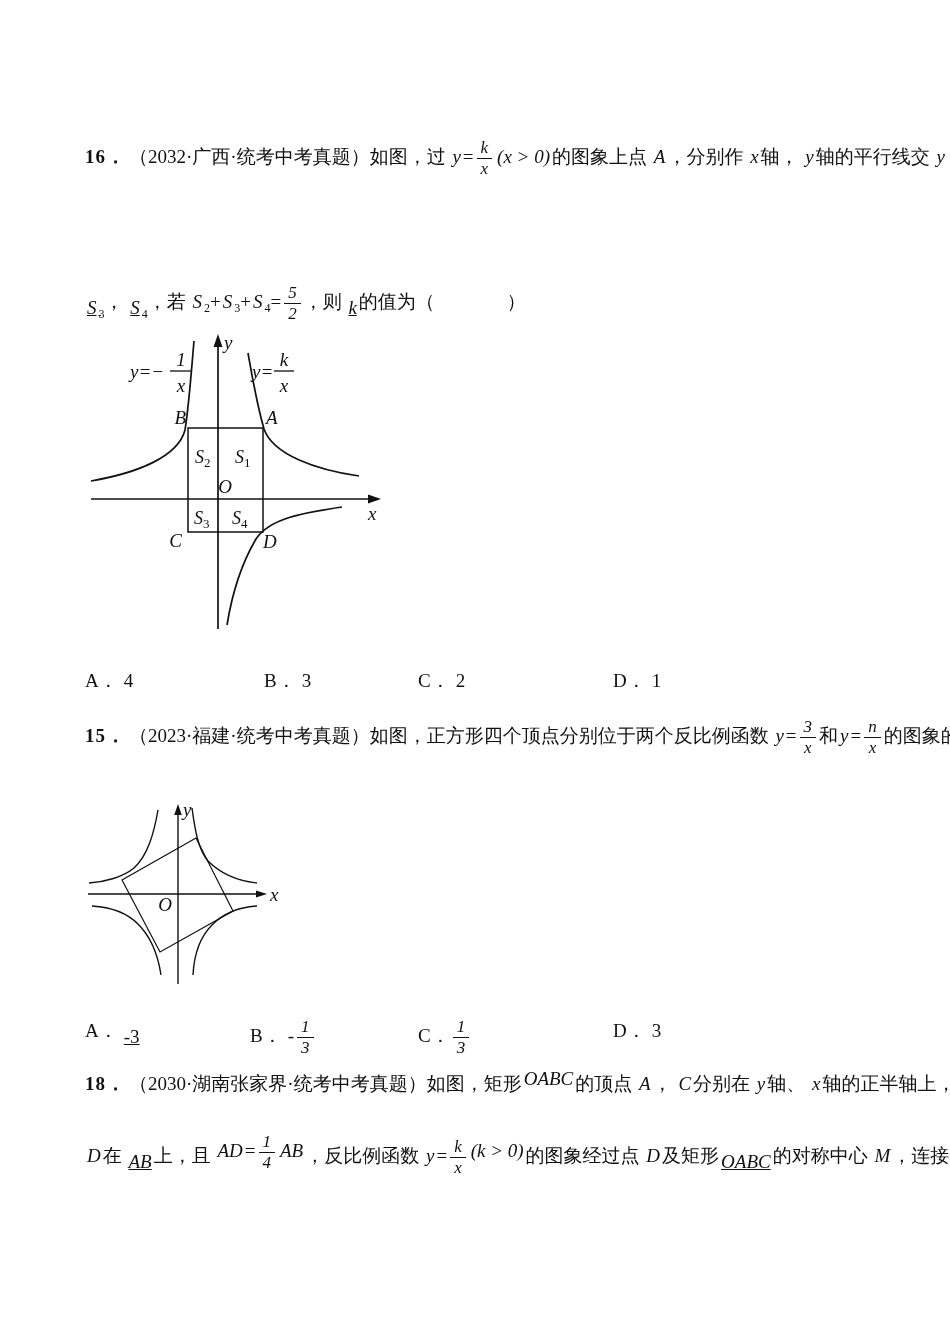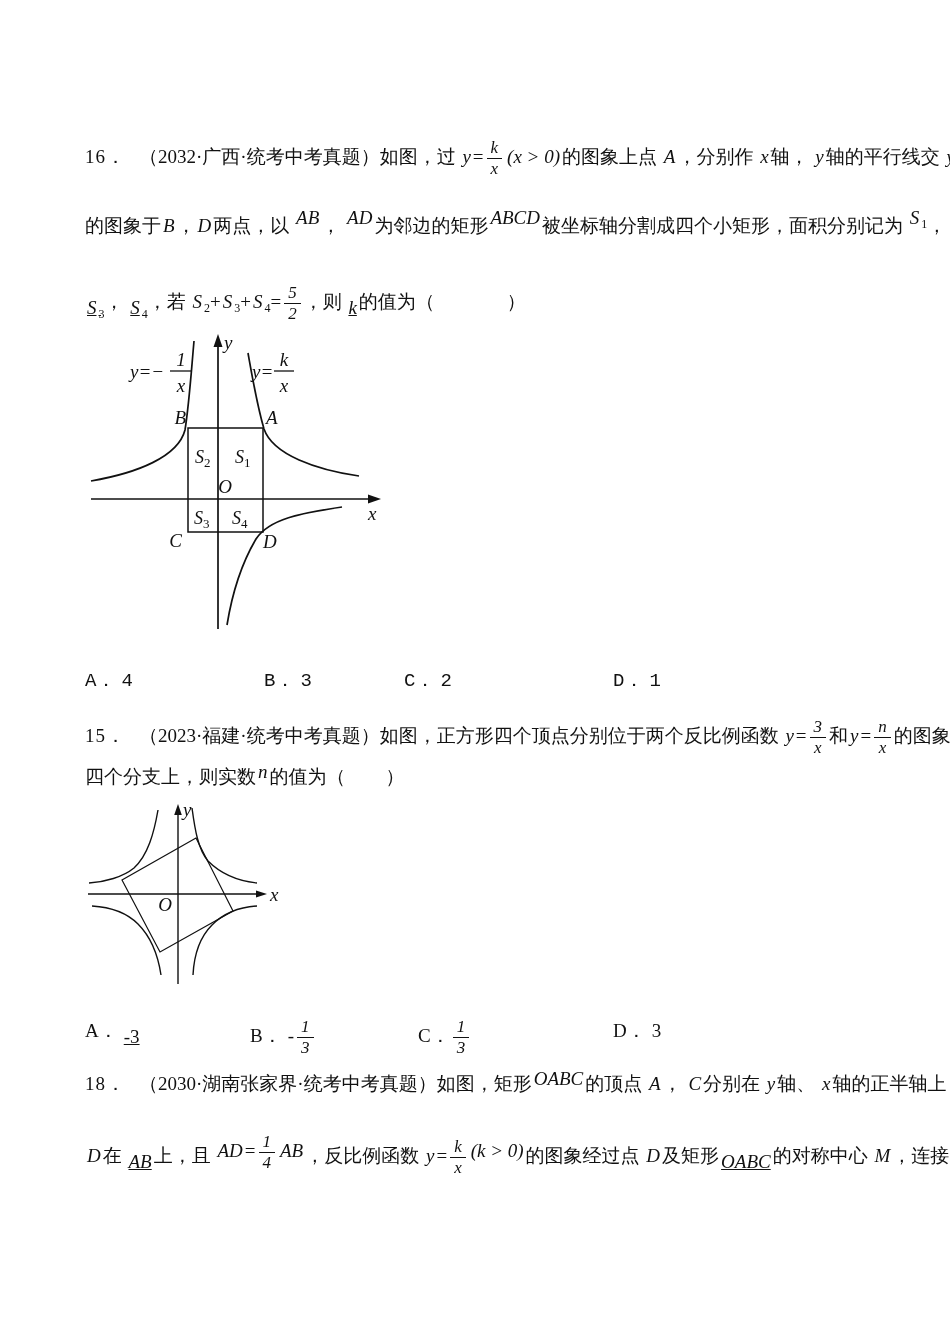--- a/index.html
+++ b/index.html
@@ -1,19 +1,19 @@
 <!DOCTYPE html>
 <html><head>
 <meta charset="utf-8">
 <style>
   html,body{margin:0;padding:0;background:#fff;}
   .page{position:relative;width:950px;height:1344px;background:#ffffff;
         font-family:"Liberation Serif","DejaVu Serif",serif;color:#111;font-size:19px;line-height:26px;}
   .line{position:absolute;left:85px;width:800px;white-space:nowrap;}
-  .qnum{margin-right:13px;letter-spacing:1px;}
+  .qnum{margin-right:3px;letter-spacing:1px;font-weight:bold;}
   .var{font-style:italic;margin:0 2px;font-family:"Liberation Serif","DejaVu Serif",serif;}
   .frac{display:inline-block;vertical-align:middle;text-align:center;line-height:1.05;
         font-style:italic;font-size:17px;margin:0 3px;}
   .fnum{display:block;border-bottom:1.3px solid #111;padding:0 4px 1px;}
   .fden{display:block;padding-top:1px;}
   .raised{position:relative;top:-8px;}
   .raised-sm{position:relative;top:-5px;}
   .lowered{position:relative;top:6px;text-decoration:underline;}
   .tsub{font-size:12px;vertical-align:-4px;font-style:normal;}
   .gap-lg{display:inline-block;width:72px;}
@@ -31,27 +31,20 @@
 
   <div class="line" style="top:139px">
     <span class="qnum">16．</span><span>（2032·广西·统考中考真题）如图，过</span>
     <span class="var">y</span><span>=</span><span class="frac"><span class="fnum">k</span><span class="fden">x</span></span><span class="var">(x &gt; 0)</span><span>的图象上点</span>
     <span class="var">A</span><span>，分别作</span>
     <span class="var">x</span><span>轴，</span>
     <span class="var">y</span><span>轴的平行线交</span>
     <span class="var">y</span>
   </div>
 
-  <div class="line" style="top:213px">
-    <span>的图象于</span><span class="var">B</span><span>，</span><span class="var">D</span><span>两点，以</span>
-    <span class="var raised">AB</span><span>，</span>
-    <span class="var raised">AD</span><span>为邻边的矩形</span><span class="var raised">ABCD</span><span>被坐标轴分割成四个小矩形，面积分别记为</span>
-    <span class="raised"><span class="var">S</span><span class="tsub">1</span></span><span>，</span>
-    
-  </div>
 
   <div class="line" style="top:284px">
     <span class="lowered"><span class="var">S</span><span class="tsub">3</span></span><span>，</span>
     <span class="lowered"><span class="var">S</span><span class="tsub">4</span></span><span>，若</span>
     <span><span class="var">S</span><span class="tsub">2</span><span>+</span><span class="var">S</span><span class="tsub">3</span><span>+</span><span class="var">S</span><span class="tsub">4</span><span>=</span><span class="frac"><span class="fnum">5</span><span class="fden">2</span></span></span><span>，则</span>
     <span class="var lowered">k</span><span>的值为（</span><span class="gap-lg"></span><span>）</span>
   </div>
 
   <svg class="fig" style="left:85px;top:333px" width="300" height="300" viewBox="0 0 300 300">
     <g stroke="#111" stroke-width="1.7" fill="none">
@@ -82,35 +75,32 @@
       <text x="181" y="91">A</text>
       <text x="97" y="214" text-anchor="end">C</text>
       <text x="178" y="215">D</text>
       <text x="110" y="130" font-size="18"><tspan>S</tspan><tspan dy="4" class="figsub">2</tspan></text>
       <text x="150" y="130" font-size="18"><tspan>S</tspan><tspan dy="4" class="figsub">1</tspan></text>
       <text x="109" y="191" font-size="18"><tspan>S</tspan><tspan dy="4" class="figsub">3</tspan></text>
       <text x="147" y="191" font-size="18"><tspan>S</tspan><tspan dy="4" class="figsub">4</tspan></text>
     </g>
   </svg>
 
-  <div style="position:absolute;left:85px;top:668px;width:800px;height:30px;font-family:Liberation Mono, monospace;">
+  <div style="position:absolute;left:85px;top:668px;width:800px;height:30px;">
     <span class="opt" style="left:0"><span>A．</span><span class="val">4</span></span>
     <span class="opt" style="left:179px"><span>B．</span><span class="val">3</span></span>
-    <span class="opt" style="left:319px"><span>C．</span><span class="val">2</span></span>
+    <span class="opt" style="left:333px"><span>C．</span><span class="val">2</span></span>
     <span class="opt" style="left:528px"><span>D．</span><span class="val">1</span></span>
   </div>
 
   <div class="line" style="top:718px">
     <span class="qnum">15．</span><span>（2023·福建·统考中考真题）如图，正方形四个顶点分别位于两个反比例函数</span>
     <span class="var">y</span><span>=</span><span class="frac"><span class="fnum">3</span><span class="fden">x</span></span><span>和</span><span class="var">y</span><span>=</span><span class="frac"><span class="fnum">n</span><span class="fden">x</span></span><span>的图象的</span>
   </div>
 
-  <div class="line" style="top:764px">
-    <span>四个分支上，则实数</span><span class="var raised-sm">n</span><span>的值为（</span><span class="gap-sm"></span><span>）</span>
-  </div>
 
   <svg class="fig" style="left:85px;top:803px" width="200" height="185" viewBox="0 0 200 185">
     <g stroke="#111" stroke-width="1.4" fill="none">
       <line x1="93" y1="8" x2="93" y2="181"></line>
       <line x1="3" y1="91" x2="174" y2="91"></line>
       <path d="M73,7 C69,30 63,52 49,65 C38,74 20,79 4,80"></path>
       <path d="M107,5 C110,27 113,46 123,58 C136,71 153,78 172,80"></path>
       <path d="M7,103 C24,104 41,109 53,121 C65,133 73,152 76,172"></path>
       <path d="M172,103 C156,104 139,110 127,122 C115,134 109,152 108,172"></path>
       <polygon points="111,35 37,77 75,149 148,108" stroke-width="1.2"></polygon>

